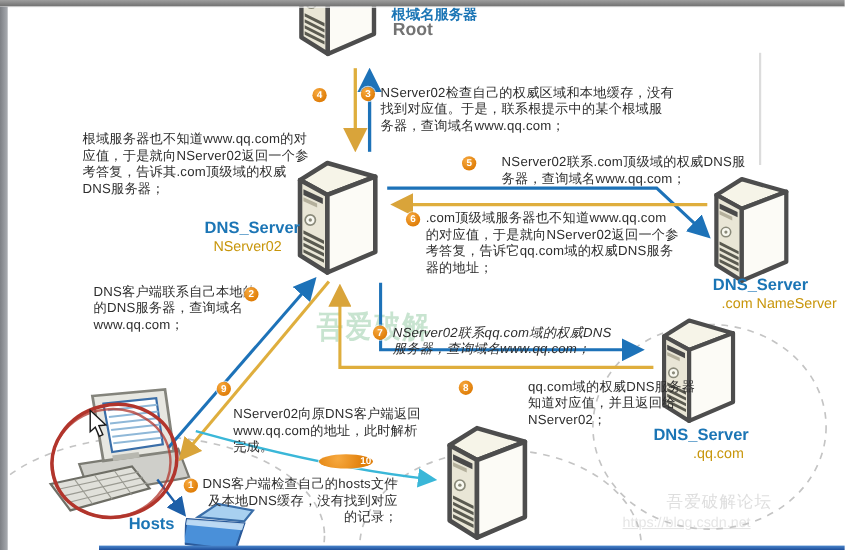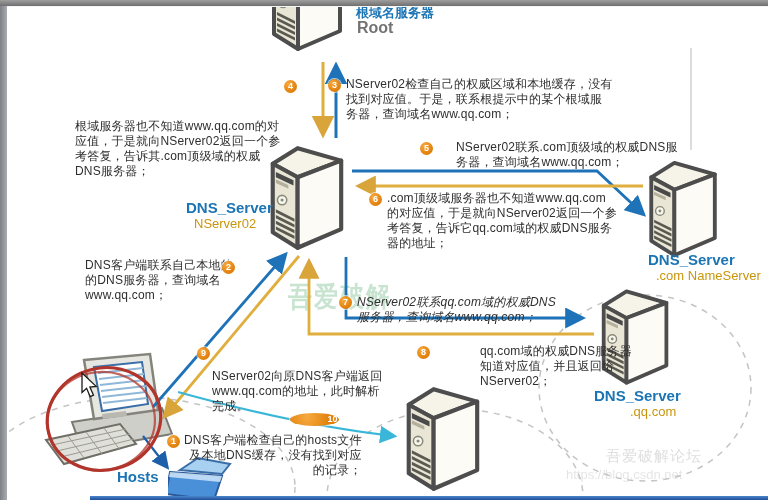--- a/index.html
+++ b/index.html
@@ -28,21 +28,21 @@
     position:absolute;left:288px;top:281px;z-index:2;
     font-size:24px;font-weight:bold;color:rgba(85,170,110,0.32);
     letter-spacing:2px;white-space:nowrap;transform:scaleY(1.15);
   }
   .wm-corner1{
     position:absolute;left:606px;top:447px;z-index:2;font-size:15px;font-weight:normal;
     color:rgba(195,195,195,0.55);letter-spacing:1px;white-space:nowrap;
   }
   .wm-corner2{
     position:absolute;left:566px;top:467px;z-index:2;font-size:13px;
-    color:rgba(200,200,200,0.48);white-space:nowrap;
+    color:rgba(200,200,200,0.48);white-space:nowrap;text-decoration:underline;
   }
 </style>
 </head>
 <body>
 
 <svg width="0" height="0" style="position:absolute" aria-hidden="true">
   <defs>
     <symbol id="tower-server" viewBox="0 0 80 108">
       <g stroke="#4d4d4d" stroke-width="4" stroke-linejoin="round">
         <path d="M30 5 L72 17 L30 33 L6 20 Z" fill="#f6f4e8"></path>

